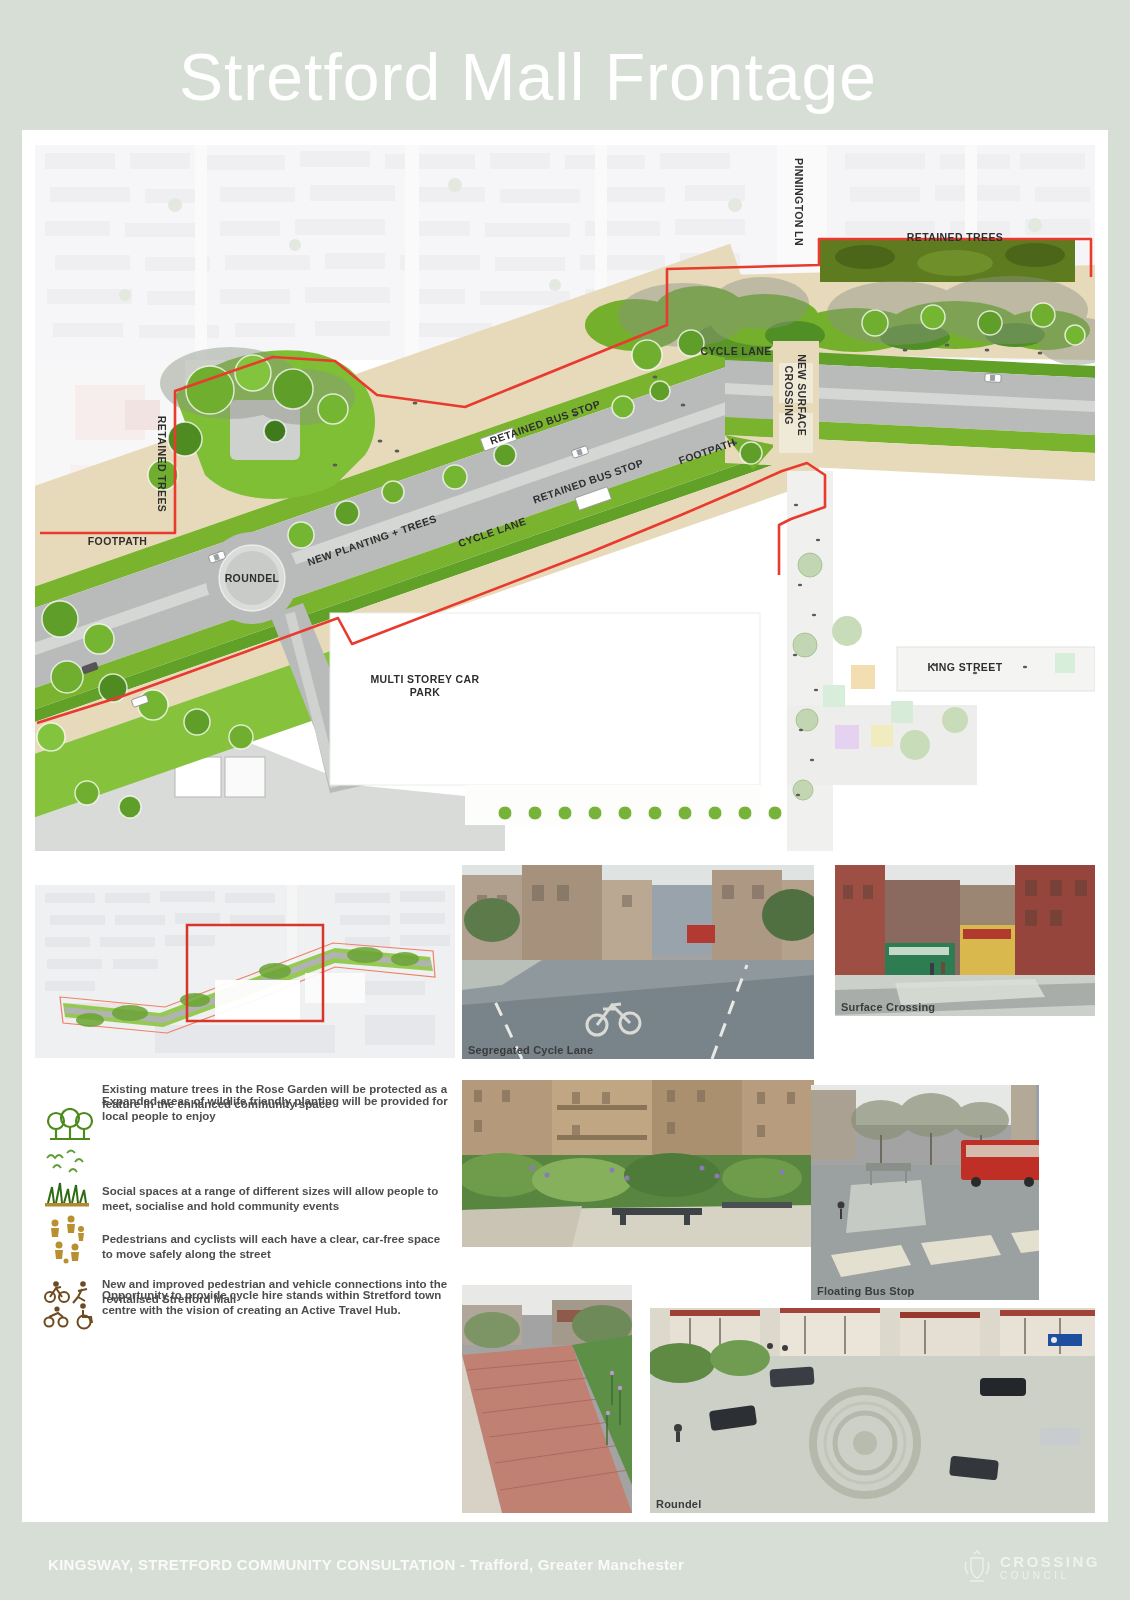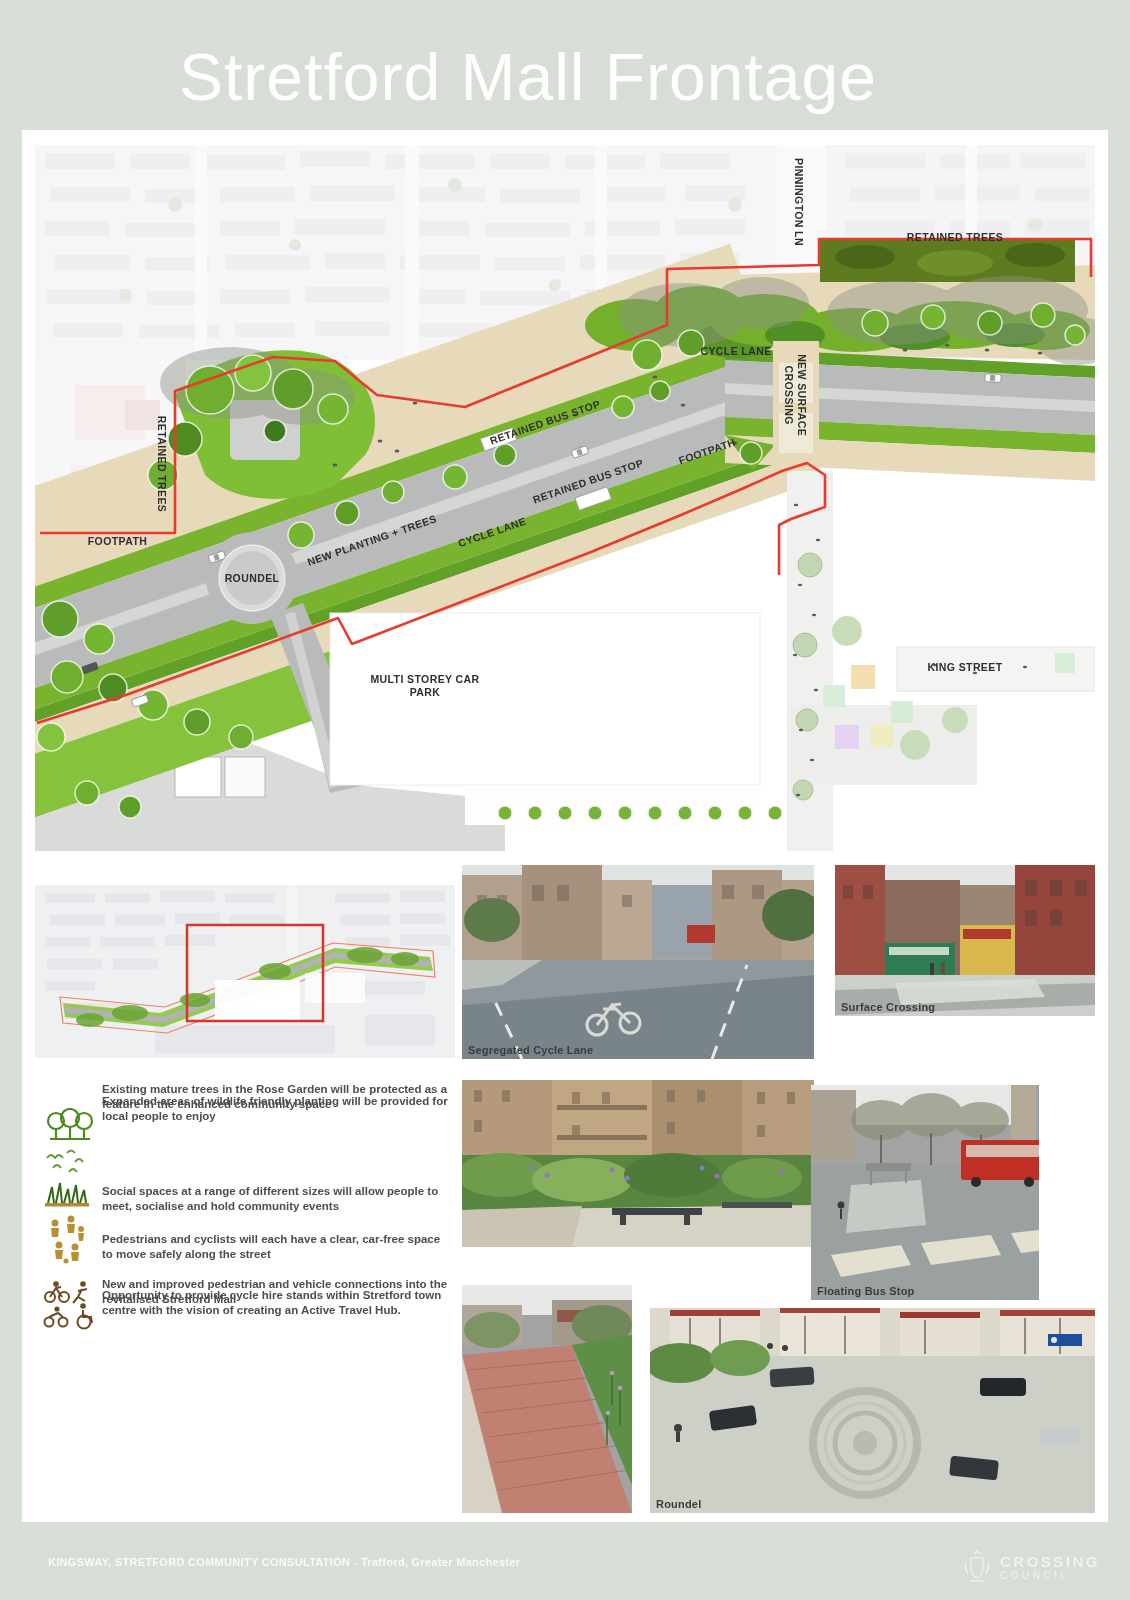--- a/index.html
+++ b/index.html
@@ -9,21 +9,21 @@
   .plan{position:absolute;left:35px;top:145px;width:1060px;height:706px;}
   .plan svg{position:absolute;left:0;top:0;}
   .lbl{position:absolute;font-size:10.5px;font-weight:bold;color:#2e2e2e;letter-spacing:.4px;white-space:nowrap;text-align:center;}
   .lbl.wrap{white-space:normal;line-height:1.25;}
   .overview{position:absolute;left:35px;top:885px;width:420px;height:173px;}
   .photo{position:absolute;margin:0;overflow:hidden;background:#a3a3a3;}
   .photo svg{position:absolute;left:0;top:0;}
   .photo figcaption{position:absolute;left:6px;bottom:3px;font-size:11px;font-weight:bold;color:#3b3b3b;letter-spacing:.2px;}
   .note-text{position:absolute;width:348px;font-size:11.5px;font-weight:bold;color:#4d4d4d;line-height:1.32;}
   .note-icon{position:absolute;}
-  .footer-text{position:absolute;left:48px;top:1556px;font-size:11px;font-weight:bold;color:rgba(255,255,255,.85);letter-spacing:.3px;}
+  .footer-text{position:absolute;left:48px;top:1556px;font-size:15px;font-weight:bold;color:rgba(255,255,255,.85);letter-spacing:.3px;}
   .logo{position:absolute;left:962px;top:1548px;display:flex;align-items:center;gap:8px;color:rgba(255,255,255,.6);}
   .logo .l1{display:block;font-size:15px;letter-spacing:2.5px;font-weight:bold;}
   .logo .l2{display:block;font-size:10px;letter-spacing:3.5px;}
 </style>
 </head>
 <body>
 
 <div class="page">
   <h1 class="title">Stretford Mall Frontage</h1>
 

